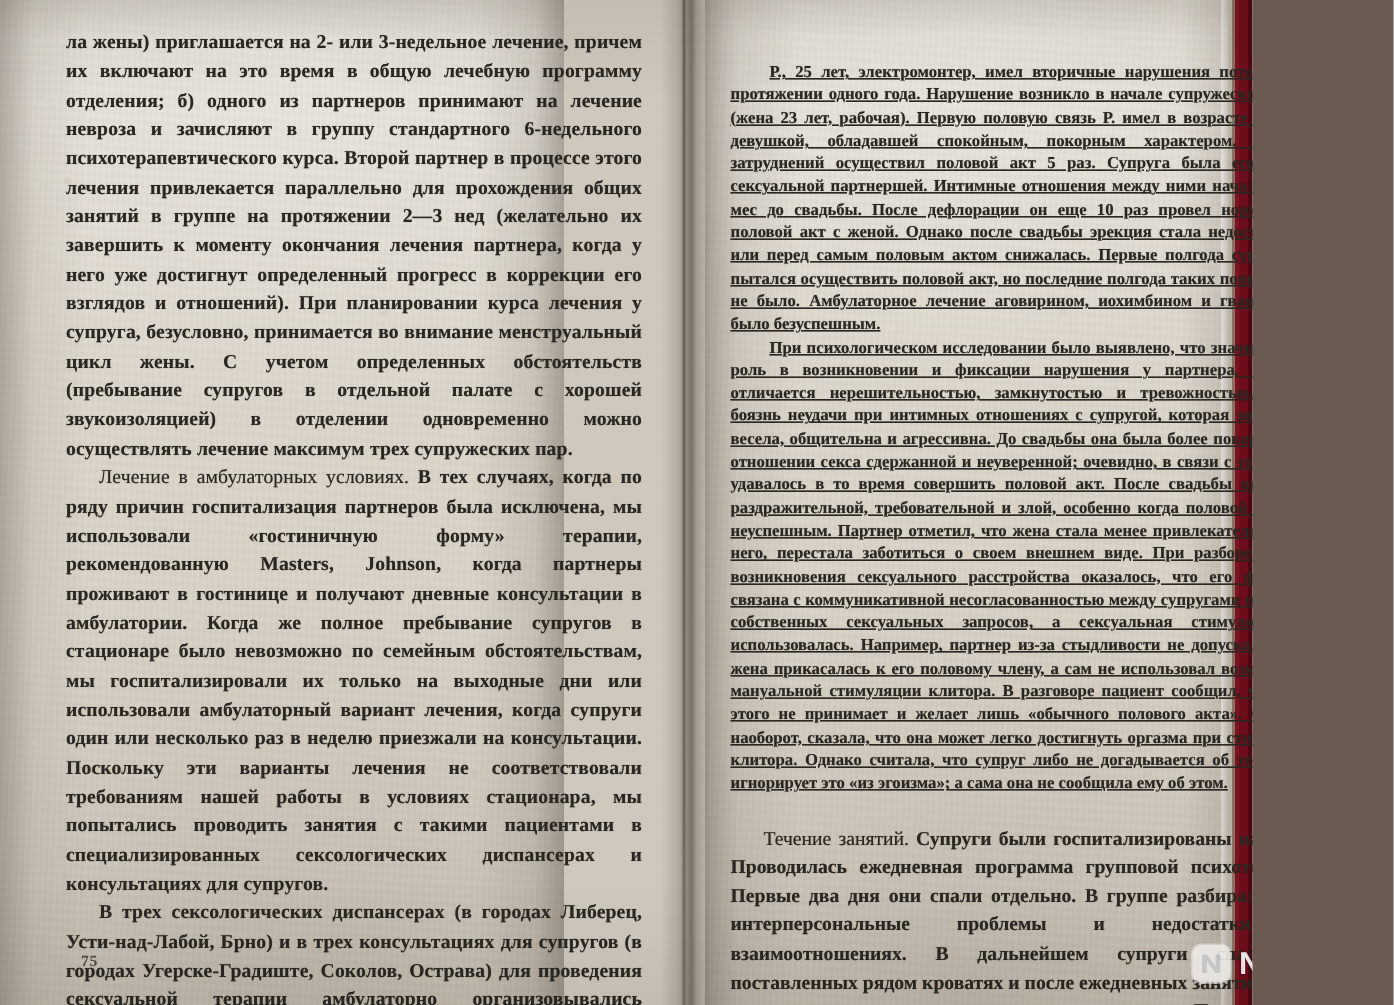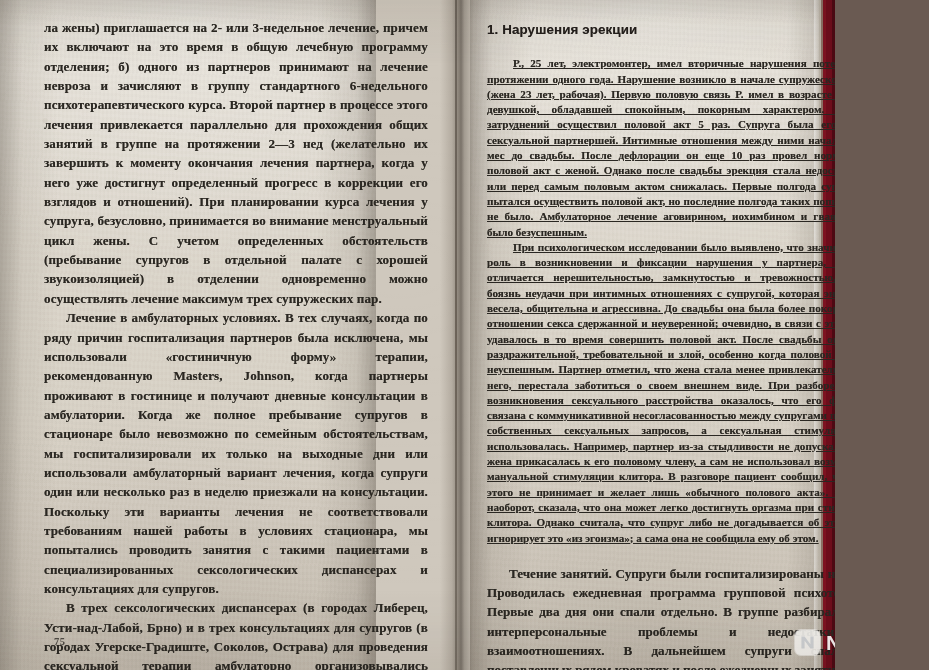--- a/index.html
+++ b/index.html
@@ -89,21 +89,21 @@
   }
   #rightcol{
     left:487px;top:22px;width:392px;
     font-size:11.15px;line-height:15.3px;
     letter-spacing:0px;
     font-weight:700;
   }
   .col p{margin:0;}
   .ind{text-indent:22px;}
   .ind-r{text-indent:26px;text-decoration:underline;}
-  .lead{font-weight:700;}
+  .lead{font-weight:400;}
   #rightcol .body{font-weight:600;}
   h2.chapter{
     margin:0;
     font-family:"Liberation Sans",sans-serif;
     font-weight:700;
     font-size:13.4px;
     letter-spacing:.1px;
     color:#241f1c;
   }
   .sp-3{height:19px;}
@@ -174,21 +174,20 @@
 
     <p class="ind"><span class="lead">Лечение в амбулаторных условиях.</span><span> В тех случаях, когда по ряду причин госпитализация партнеров была исключена, мы использовали «гостиничную форму» терапии, рекомендованную Masters, Johnson, когда партнеры проживают в гостинице и получают дневные консультации в амбулатории. Когда же полное пребывание супругов в стационаре было невозможно по семейным обстоятельствам, мы госпитализировали их только на выходные дни или использовали амбулаторный вариант лечения, когда супруги один или несколько раз в неделю приезжали на консультации. Поскольку эти варианты лечения не соответствовали требованиям нашей работы в условиях стационара, мы попытались проводить занятия с такими пациентами в специализированных сексологических диспансерах и консультациях для супругов.</span></p>
 
     <p class="ind">В трех сексологических диспансерах (в городах Либерец, Усти-над-Лабой, Брно) и в трех консультациях для супругов (в городах Угерске-Градиште, Соколов, Острава) для проведения сексуальной терапии амбулаторно организовывались консультации (один раз в неделю) супружеских пар; лишь в Соколове консультации проводились несколько раз в неделю. Число занятий колебалось от 5 до 13 (в среднем 8—10); во время их проведения использовали приведенные выше инструкции.</p>
 
   </div>
 
   <div id="pagenum">75</div>
 
   <div class="col inkish" id="rightcol">
-    <h2 class="chapter">1. Нарушения эрекции</h2>
     <div class="sp-3"></div>
 
     <p class="body ind-r">Р., 25 лет, электромонтер, имел вторичные нарушения потенции на протяжении одного года. Нарушение возникло в начале супружеской жизни (жена 23 лет, рабочая). Первую половую связь Р. имел в возрасте 17 лет с девушкой, обладавшей спокойным, покорным характером. Он без затруднений осуществил половой акт 5 раз. Супруга была его второй сексуальной партнершей. Интимные отношения между ними начались за 2 мес до свадьбы. После дефлорации он еще 10 раз провел нормальный половой акт с женой. Однако после свадьбы эрекция стала недостаточной или перед самым половым актом снижалась. Первые полгода супруг еще пытался осуществить половой акт, но последние полгода таких попыток уже не было. Амбулаторное лечение аговирином, иохимбином и гваякураном было безуспешным.</p>
 
     <p class="body ind-r">При психологическом исследовании было выявлено, что значительную роль в возникновении и фиксации нарушения у партнера, который отличается нерешительностью, замкнутостью и тревожностью, играет боязнь неудачи при интимных отношениях с супругой, которая энергична, весела, общительна и агрессивна. До свадьбы она была более покорной, а в отношении секса сдержанной и неуверенной; очевидно, в связи с этим мужу удавалось в то время совершить половой акт. После свадьбы она стала раздражительной, требовательной и злой, особенно когда половой акт был неуспешным. Партнер отметил, что жена стала менее привлекательной для него, перестала заботиться о своем внешнем виде. При разборе причин возникновения сексуального расстройства оказалось, что его фиксация связана с коммуникативной несогласованностью между супругами по поводу собственных сексуальных запросов, а сексуальная стимуляция не использовалась. Например, партнер из-за стыдливости не допускал, чтобы жена прикасалась к его половому члену, а сам не использовал возможность мануальной стимуляции клитора. В разговоре пациент сообщил, что жена этого не принимает и желает лишь «обычного полового акта». Супруга, наоборот, сказала, что она может легко достигнуть оргазма при стимуляции клитора. Однако считала, что супруг либо не догадывается об этом, либо игнорирует это «из эгоизма»; а сама она не сообщила ему об этом.</p>
 
     <div class="sp-4"></div>
 
     <p class="ind" style="font-size:13.1px;line-height:19.3px;font-weight:700;"><span class="lead">Течение занятий.</span><span> Супруги были госпитализированы на 2 нед. Проводилась ежедневная программа групповой психотерапии. Первые два дня они спали отдельно. В группе разбирались их интерперсональные проблемы и недостатки во взаимоотношениях. В дальнейшем супруги спали на поставленных рядом кроватях и после ежедневных занятий перед сном проводили сексуальные тренировки. При первой консультации им был запрещен половой акт, было рекомендовано находиться нагими при интимном освещении и взаимно гладить руками различные части тела. При повторной консультации выяснилось, что супруг сначала стеснялся снимать одежду из-за того, что жена увидит его «слабый» половой член. Тогда они стали проводить тактильную стимуляцию в нижнем белье, которое в дальнейшем снимали друг с друга. Тактильная стимуляция производилась в течение 20 мин. Жена достигла оргазма, когда муж гладил рукой область клитора; в результате этого они даже «опередили» план заня-</span></p>
   </div>

